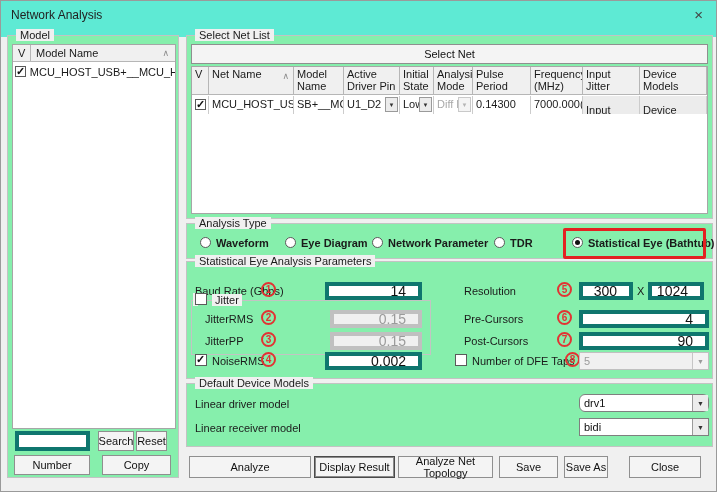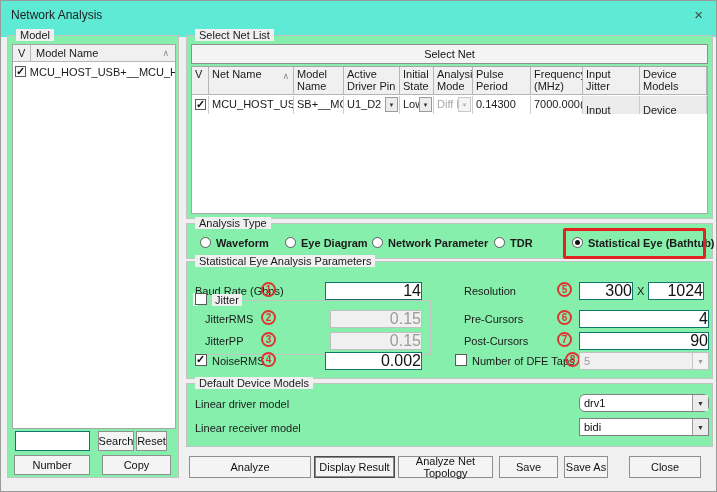--- a/index.html
+++ b/index.html
@@ -15,22 +15,22 @@
   .groupbox { position:absolute; border:1px solid #c3c3c3; background:#86efac; }
   .legend { position:absolute; top:-7px; left:8px; background:#f0f0f0; padding:0 4px; white-space:nowrap; color:#1a1a1a; }
 
   .btn {
     position:absolute; background:#f4f4f4; border:1px solid #8f8f8f; font-family:"Liberation Sans",sans-serif;
     font-size:11px; color:#111; text-align:center; display:flex; align-items:center; justify-content:center;
   }
   .btn-default { border:1px solid #4a4a4a; box-shadow:inset 0 0 0 1px #8a8a8a; }
 
   .tinput {
-    position:absolute; background:#fff; border:1px solid #0f766e; font-family:"Liberation Sans",sans-serif;
-    font-size:16px; color:#111; text-align:right; padding:0 0 0 3px; height:18px;
+    position:absolute; background:#fff; border:4px solid #0f766e; font-family:"Liberation Sans",sans-serif;
+    font-size:14px; color:#111; text-align:right; padding:0 12px 0 3px; height:18px;
   }
   .tinput.disabled { background:#f0f0f0; border-color:#c0c0c0; color:#9b9b9b; }
   .tinput.left { text-align:left; }
 
   .checkbox {
     position:absolute; width:12px; height:12px; background:#fff; border:1px solid #5a5a5a; display:inline-block;
   }
   .checkbox.checked::after { content:"✓"; position:absolute; left:0px; top:-2px; font-size:11px; font-weight:bold; color:#111; }
 
   .radio { position:absolute; width:11px; height:11px; border:1px solid #5a5a5a; border-radius:50%; background:#fff; }

